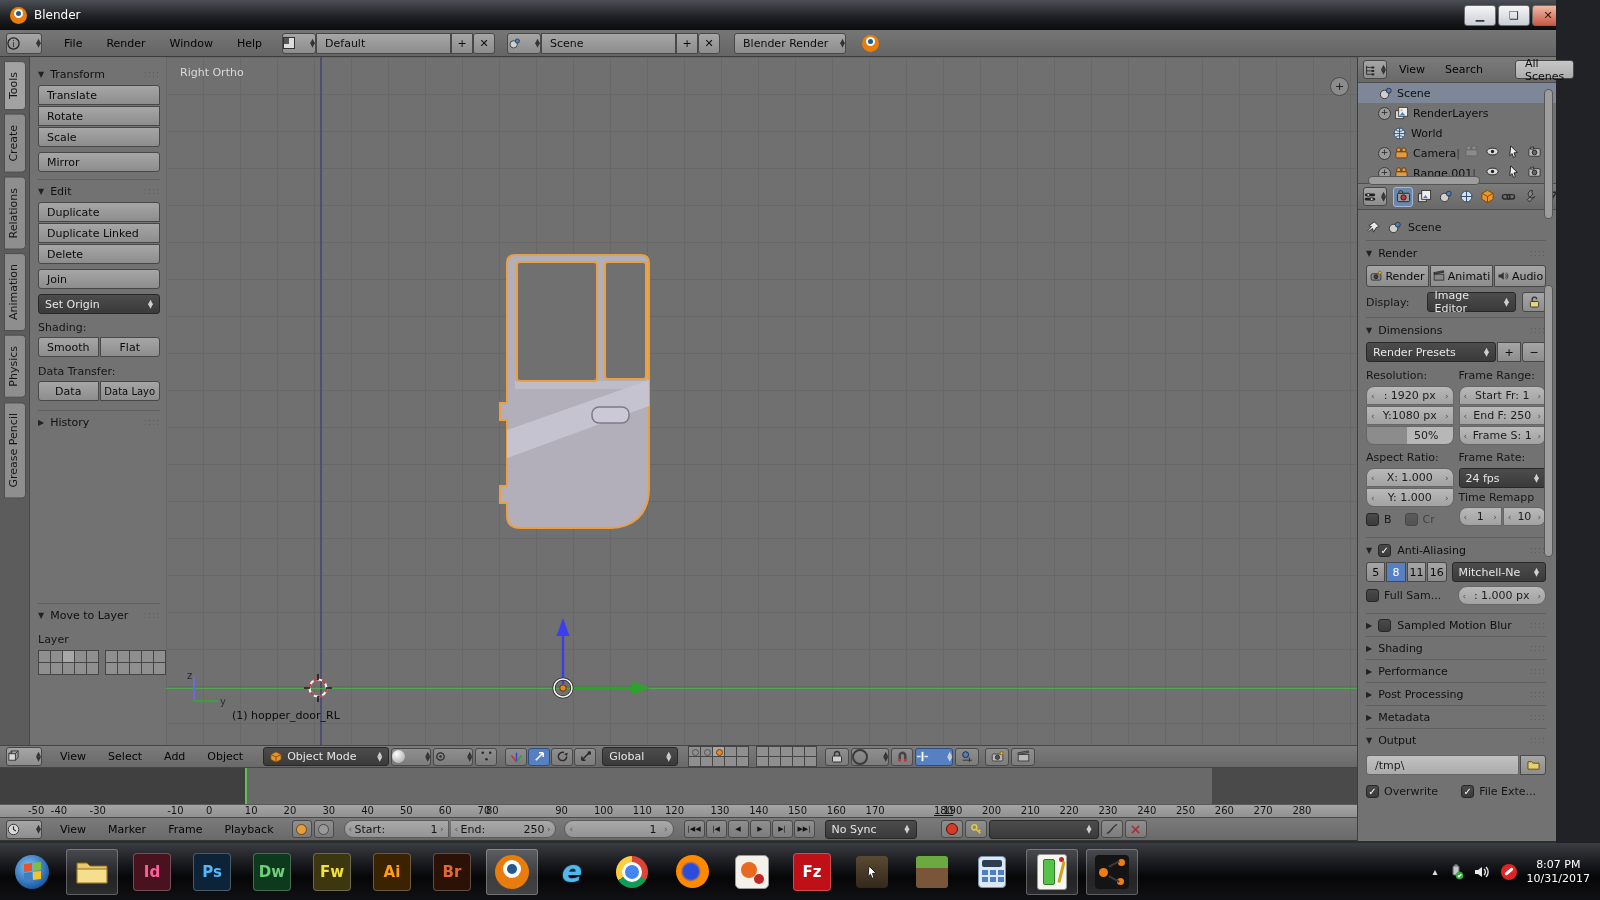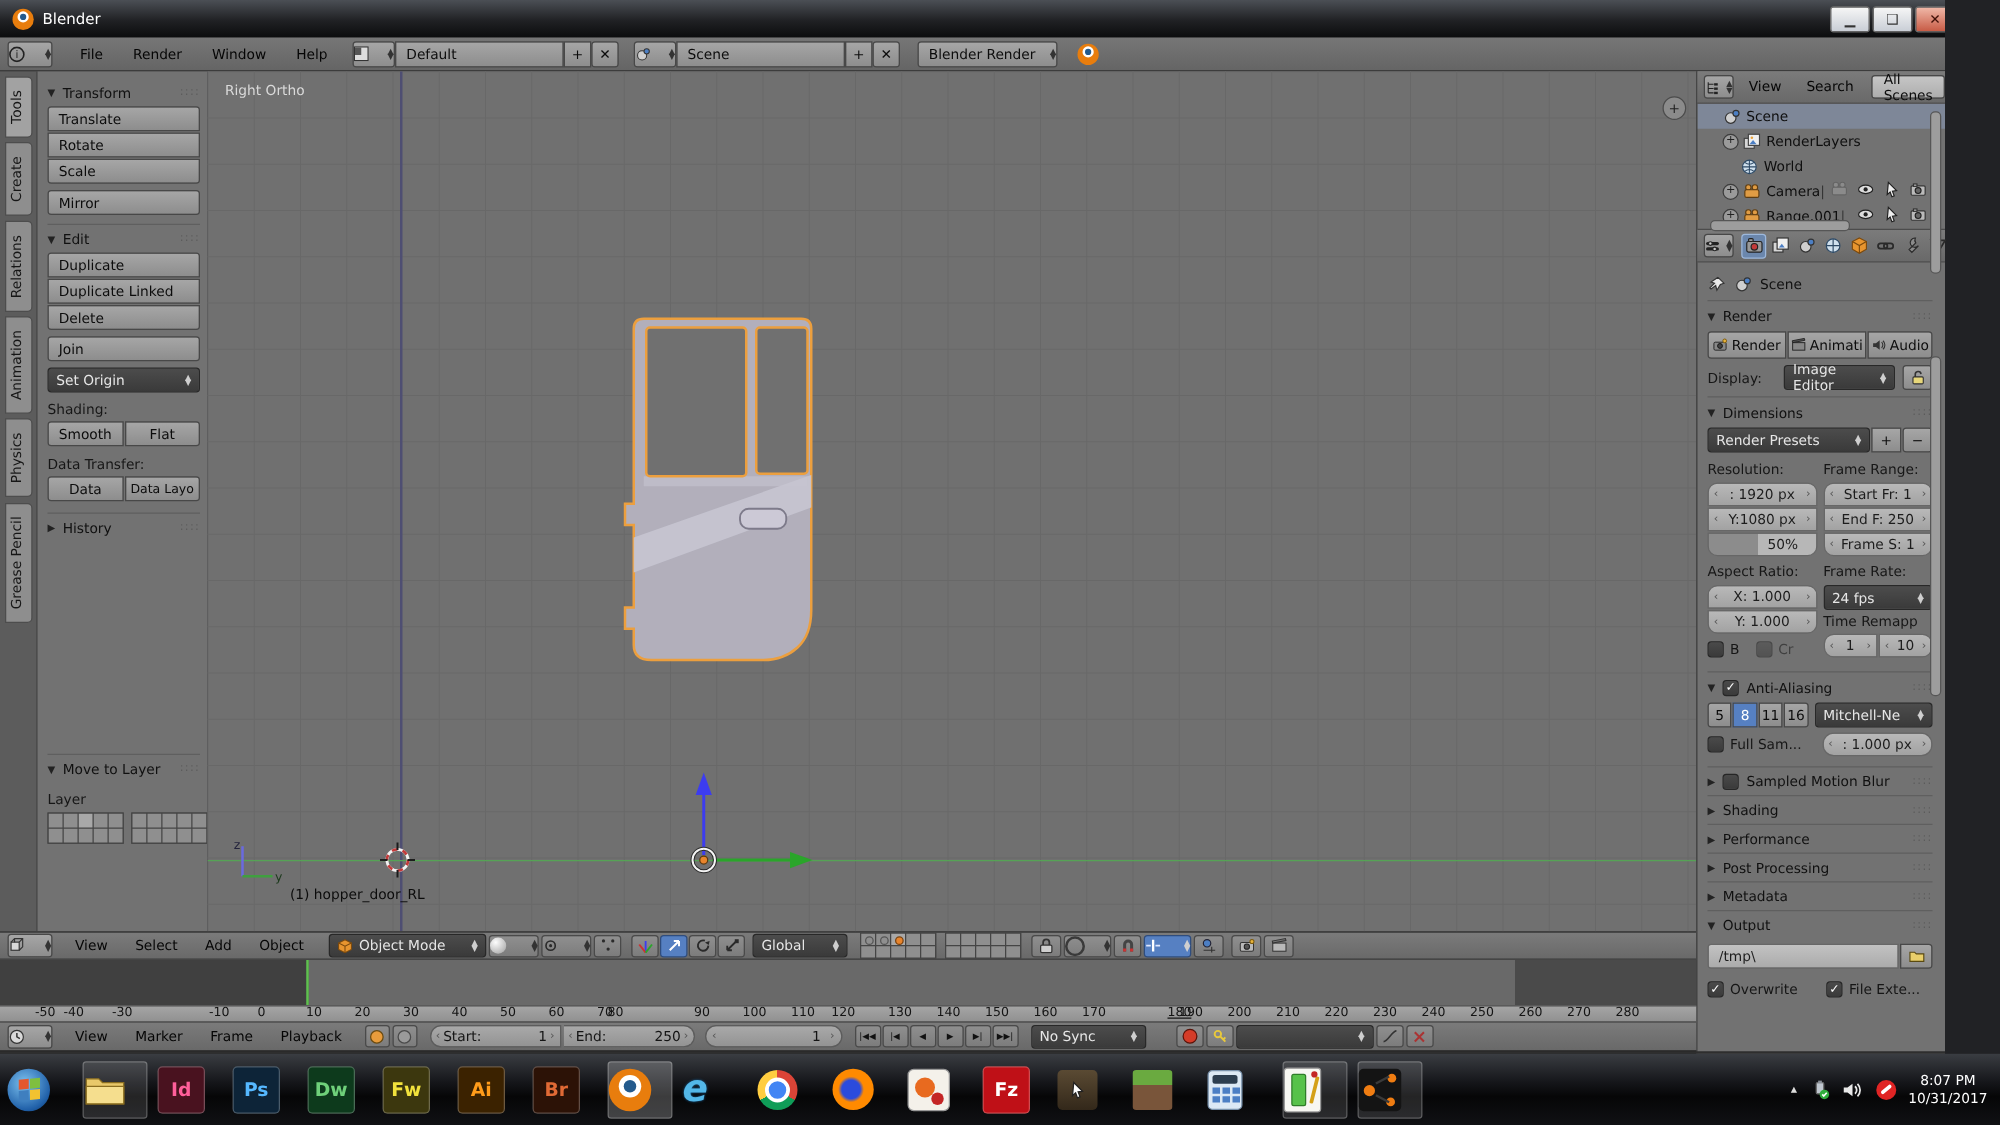--- a/index.html
+++ b/index.html
@@ -75,21 +75,21 @@
   
   .tl-body{left:0;top:768px;width:1357px;height:36px;background:#474747;overflow:hidden;}
   .tl-band{position:absolute;top:0;height:36px;}
   .tl-ruler{left:0;top:804px;width:1357px;height:13px;background:linear-gradient(#a5a5a5,#8f8f8f);border-top:1px solid #5a5a5a;overflow:hidden;}
   .tick{position:absolute;top:0;color:#141414;font-size:10px;}
   .tl-header{left:0;top:817px;width:1357px;height:24px;background:linear-gradient(#7b7b7b,#696969);border-top:1px solid #4a4a4a;border-bottom:1px solid #333;display:flex;align-items:center;box-sizing:border-box;padding-left:6px;gap:2px;}
   .pill{background:linear-gradient(#a9a9a9,#939393);border:1px solid #5c5c5c;height:18px;display:flex;align-items:center;box-sizing:border-box;color:#141414;padding:0 10px;position:relative;}
   .pb-btn{width:21px;height:18px;font-size:7px;}
   
   .taskbar{left:0;top:843px;width:1600px;height:57px;background:linear-gradient(#3a3d42,#15161a 40%,#060607 60%,#101114);display:flex;align-items:center;padding-left:6px;box-sizing:border-box;gap:8px;}
-  .tb-item{width:52px;height:46px;display:flex;align-items:center;border-radius:3px;position:relative;}
+  .tb-item{width:52px;height:46px;display:flex;align-items:center;justify-content:center;border-radius:3px;position:relative;}
   .tb-item.open{background:rgba(255,255,255,0.12);border:1px solid rgba(255,255,255,0.25);box-sizing:border-box;}
   .tb-item.active{background:rgba(255,255,255,0.22);}
   .adobe-sq{width:36px;height:36px;border-radius:4px;display:flex;align-items:center;justify-content:center;font-weight:bold;font-size:15px;border:1px solid rgba(255,255,255,0.25);}
   .tray{margin-left:auto;display:flex;align-items:center;gap:10px;color:#fff;padding-right:10px;}
   .clock{text-align:center;font-size:11px;line-height:14px;color:#fff;}
   .right-strip{left:1556px;top:0;width:44px;height:843px;background:#212225;}
   .statusline{left:0;top:841px;width:1556px;height:2px;background:#2e2e2e;}
 </style>
 </head>
 <body>
@@ -462,21 +462,21 @@
             <rect x="8.5" y="7" width="3.4" height="2.2" fill="#222"></rect>
             <rect x="8.5" y="11" width="3.4" height="2.2" fill="#222"></rect>
           </svg>
         <span class="updn darkar">
             <span>▲</span>
             <span>▼</span>
           </span>
       </span>
       <span class="menu-label" style="padding:0 8px">View</span>
       <span class="menu-label" style="padding:0 8px">Search</span>
-      <span class="btn" style="height:19px;padding:0 9px;margin-left:2px;background:linear-gradient(#c6c6c6,#adadad)">
+      <span class="btn" style="height:19px;padding:0 9px;margin-left:20px;background:linear-gradient(#c6c6c6,#adadad)">
         <span>All Scenes</span>
       </span>
     </div>
     <div id="outliner-rows" style="position:relative;height:100px;overflow:hidden">
         <div class="ol-row selected" style="padding-left: 6px;">
           <span style="width: 14px; flex: 0 0 auto;"></span>
           <span class="ol-icon"><svg width="15" height="15" viewBox="0 0 16 16">
               <circle cx="7" cy="9" r="4.5" fill="#cfcfcf" stroke="#333"></circle>
               <circle cx="11.5" cy="5" r="2.6" fill="#4c7fc4" stroke="#333"></circle>
             </svg></span>

